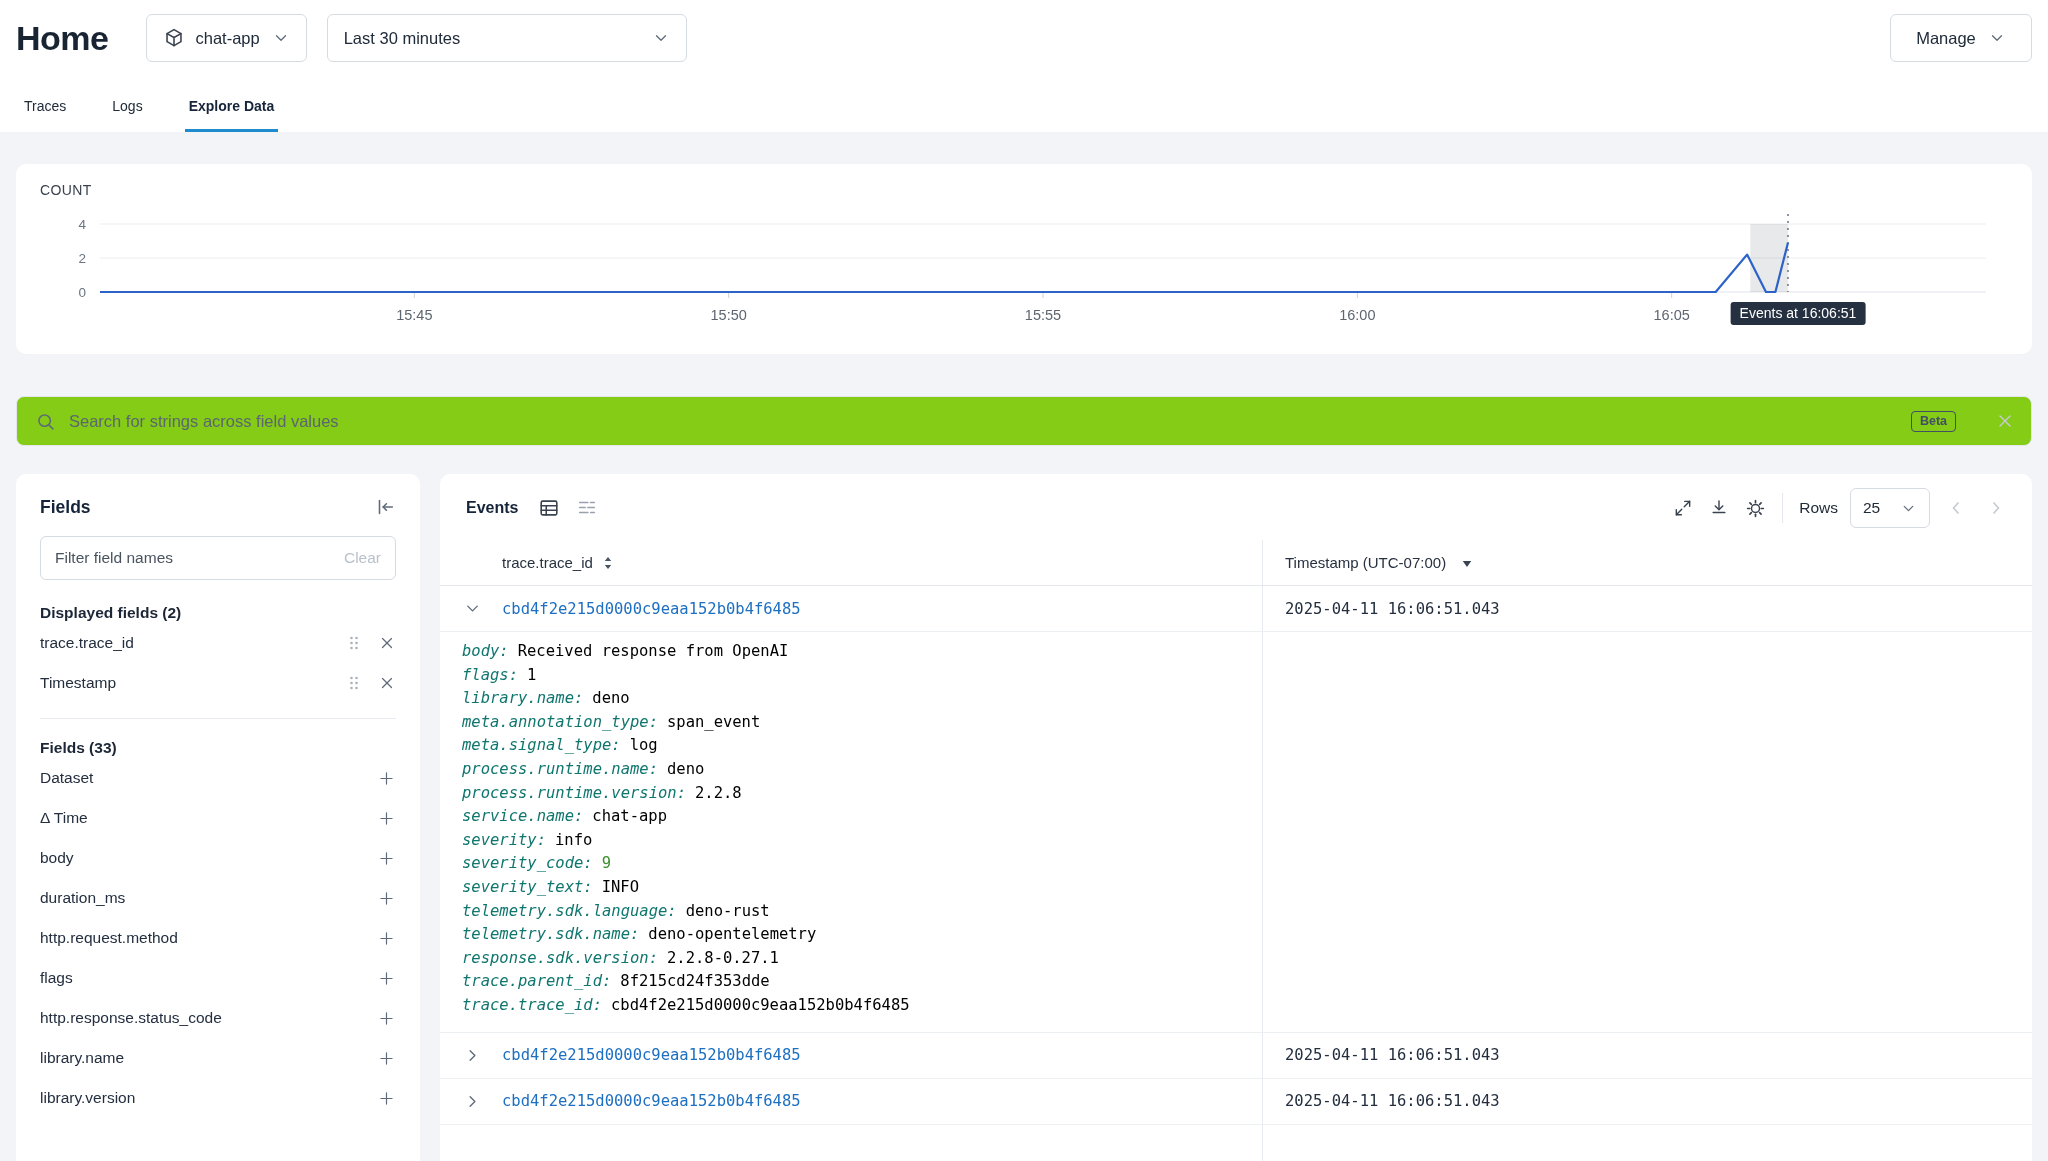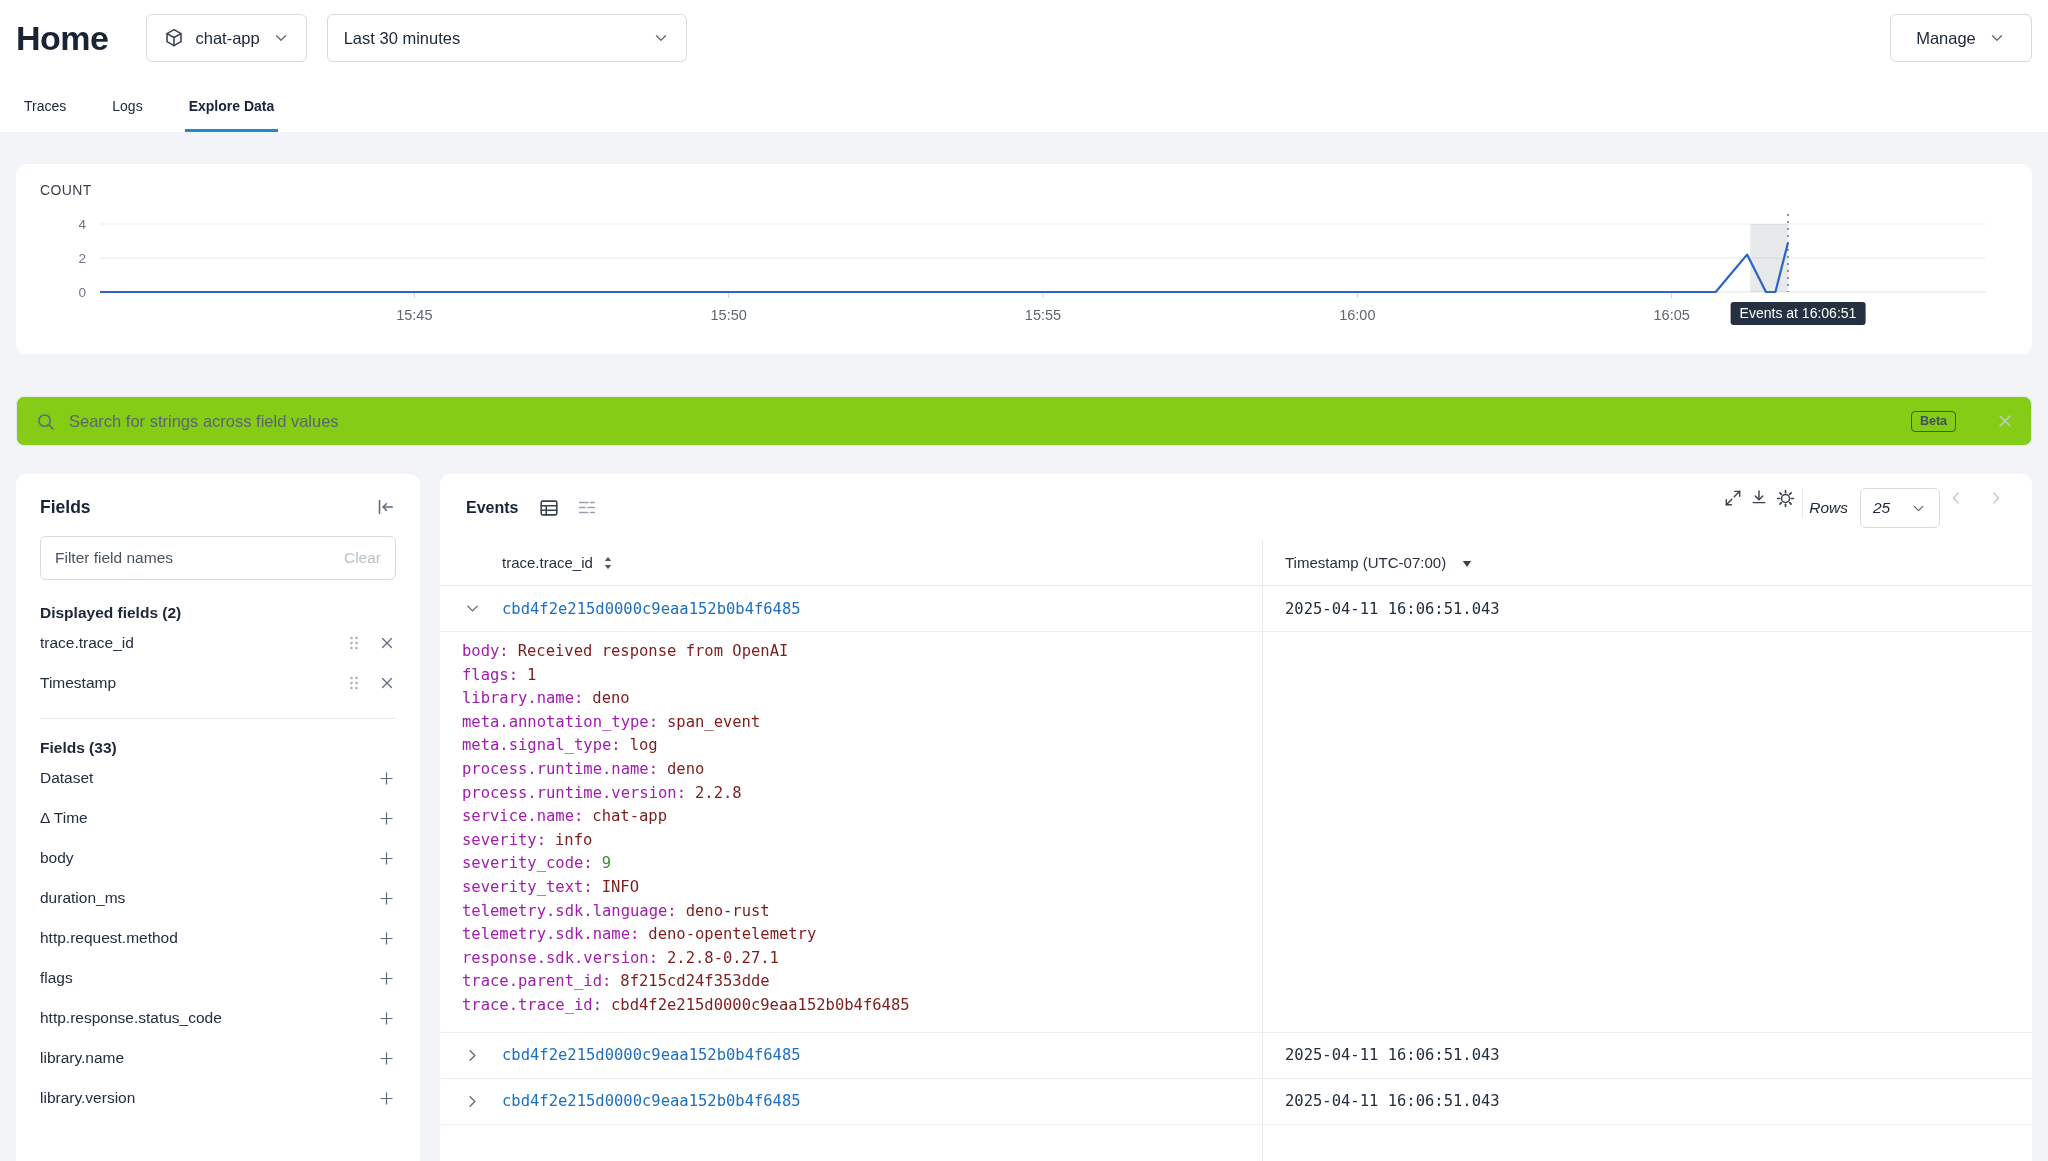--- a/index.html
+++ b/index.html
@@ -75,21 +75,21 @@
   .fitem .lbl { flex:1; }
   .fitem .acts { display:flex; align-items:center; gap:16px; }
   .fdivider { border-top:1px solid #e7eaee; margin:16px 0 0; }
   .fields-all-head { margin-top:20px; }
 
   
   .events-card { flex:1; background:#fff; border-radius:10px; padding-top:16px; height:700px; overflow:hidden; }
   .events-head { display:flex; align-items:center; padding:0 26px; height:36px; }
   .events-title { font-size:16px; font-weight:700; color:#16243a; margin-right:20px; }
   .view-toggles { display:flex; align-items:center; gap:16px; }
-  .etools { margin-left:auto; display:flex; align-items:flex-start; gap:6px;font-style:italic; }
+  .etools { margin-left:auto; display:flex; align-items:center; gap:16px; }
   .etool-divider { width:1px; height:30px; background:#e4e8ec; }
   .rows-group { display:flex; align-items:center; gap:12px; }
   .rows-lbl { font-size:15.5px; color:#202b3a; }
   .rows-select {
     border:1px solid #d6dbe1; border-radius:6px; height:40px; min-width:80px;
     display:flex; align-items:center; gap:16px; padding:0 12px; font-size:15.5px; cursor:pointer;
   }
   .pager { display:flex; align-items:center; gap:20px; color:#c5cbd3; }
 
   .trow { display:grid; grid-template-columns:62px 1fr 770px; }
@@ -97,22 +97,22 @@
   .th-cell { display:flex; align-items:center; gap:8px; font-size:15px; font-weight:500; color:#27313f; }
   .ts-col { border-left:1px solid #e7eaee; padding-left:22px; display:flex; align-items:center; }
   .erow { height:46px; border-bottom:1px solid #edf0f3; }
   .chev-cell { display:flex; align-items:center; padding-left:23px; color:#5f6a76; cursor:pointer; }
   .link-cell { display:flex; align-items:center; font-size:15.5px; color:#1d6fc2; cursor:pointer; }
   .ts-text { font-size:15.5px; color:#232e3e; }
 
   .details { border-bottom:1px solid #edf0f3; }
   .details-body { grid-column:1 / 3; padding:8px 24px 14px 22px; }
   .kv { font-size:15.5px; line-height:23.6px; white-space:nowrap; }
-  .kv .k { color:#a21caf; }
-  .kv .v { color:#7f1d1d; margin-left:9px; }
+  .kv .k { color:#0f766e;font-style:italic; }
+  .kv .v { color:#000000; margin-left:9px; }
   .kv .v.green { color:#3f8f2f; }
   .sliver { height:40px; }
 
   svg.sic { stroke:#39424f; fill:none; stroke-width:1.7; stroke-linecap:round; stroke-linejoin:round; }
   svg.sic.light { stroke:#98a1ad; }
   svg.sic.mid { stroke:#5f6b7a; }
   svg.sic.faint { stroke:#c5cbd3; }
 </style>
 </head>
 <body>

